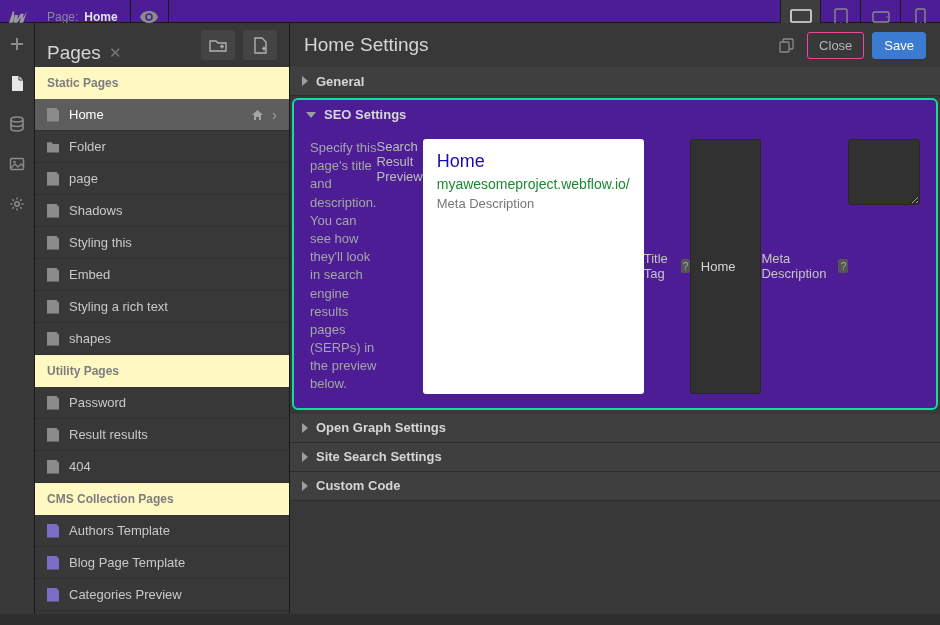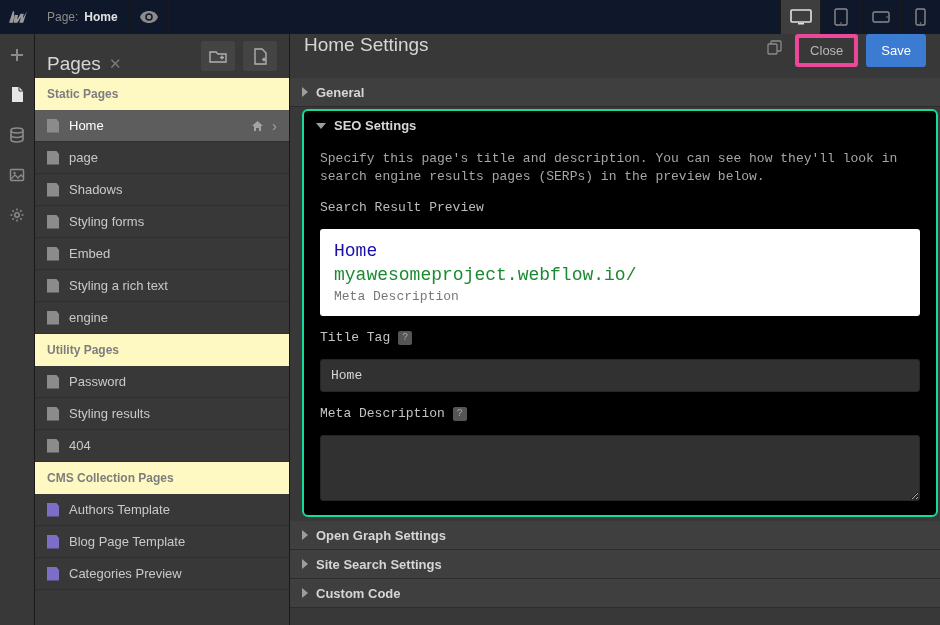--- a/index.html
+++ b/index.html
@@ -1,19 +1,19 @@
 <!DOCTYPE html>
 <html><head>
 <meta charset="utf-8">
 <style>
 * { margin: 0; padding: 0; box-sizing: border-box; }
 body { font-family: Arial, Helvetica, sans-serif; background: #2e2e2e; color: #d6d6d6; font-size: 13px; width: 940px; height: 625px; overflow: hidden; }
 
 
-.topbar { display: flex; align-items: center; height: 34px; background: #0f172a; border-bottom: 1px solid #191919; }
+.topbar { display: flex; align-items: flex-start; height: 23px; background: #4c1d95; border-bottom: 1px solid #191919; }
 .topbar .logo { width: 35px; height: 34px; display: flex; align-items: center; justify-content: center; color: #9a9a9a; }
 .topbar .page-info { height: 34px; display: flex; align-items: center; padding: 0 12px; border-right: 1px solid #191919; gap: 6px; font-size: 12px; color: #8b8b8b; }
 .topbar .page-info .bold { color: #e1e1e1; font-weight: bold; }
 .topbar .eye-cell { width: 38px; height: 34px; display: flex; align-items: center; justify-content: center; border-right: 1px solid #191919; color: #8b8b8b; }
 .topbar .spacer { flex: 1; }
 .topbar .device { width: 40px; height: 34px; display: flex; align-items: center; justify-content: center; color: #8b8b8b; border-left: 1px solid #191919; }
 .topbar .device.active { background: #3e3e3e; color: #e1e1e1; }
 
 
 .layout { display: flex; height: calc(100% - 34px); }
@@ -33,39 +33,39 @@
 .page-item .pic { width: 12px; height: 14px; flex-shrink: 0; }
 .page-item .pic-doc { background: #8b8b8b; clip-path: polygon(0 0, 75% 0, 100% 25%, 100% 100%, 0 100%); }
 .page-item .pic-folder { background: #8b8b8b; clip-path: polygon(0 15%, 40% 15%, 50% 30%, 100% 30%, 100% 100%, 0 100%); height: 12px; }
 .page-item .pic-purple { background: #7c6ec7; clip-path: polygon(0 0, 75% 0, 100% 25%, 100% 100%, 0 100%); }
 .page-item.selected { background: #5d5d5d; color: #fff; }
 .page-item .trail { margin-left: auto; display: flex; gap: 8px; color: #a4a4a4; }
 .page-item .label { flex: 1; white-space: nowrap; overflow: hidden; text-overflow: ellipsis; }
 
 
 .settings { flex: 1; display: flex; flex-direction: column; background: #383838; overflow-y: auto; }
-.settings-head { display: flex; align-items: flex-start; height: 44px; padding: 0 14px; gap: 8px; }
+.settings-head { display: flex; align-items: center; height: 44px; padding: 0 14px; gap: 8px; }
 .settings-head .title { font-size: 19px; color: #d6d6d6; flex: 1; }
 .settings-head .ibtn { width: 26px; height: 26px; display: flex; align-items: center; justify-content: center; color: #8b8b8b; }
-.settings-head .txtbtn { padding: 5px 11px; border-radius: 3px; font-size: 13px; border: 4px solid #ec4899; color: #b7b7b7; cursor: pointer; }
+.settings-head .txtbtn { padding: 5px 11px; border-radius: 3px; font-size: 13px; border: 1px solid #ec4899; color: #b7b7b7; cursor: pointer; }
 .settings-head .txtbtn.save { background: #3b7bd1; border-color: #3b7bd1; color: #fff; }
 
 .collapsible { display: flex; align-items: center; height: 29px; padding: 0 12px; gap: 8px; color: #d6d6d6; background: #3f3f3f; border-bottom: 1px solid #2c2c2c; font-weight: bold; font-size: 13px; cursor: pointer; }
 .collapsible .tri { width: 0; height: 0; }
 .tri-right { border-top: 5px solid transparent; border-bottom: 5px solid transparent; border-left: 6px solid #9e9e9e; }
 .tri-down { border-left: 5px solid transparent; border-right: 5px solid transparent; border-top: 6px solid #9e9e9e; }
 
-.seo-box { border: 2px solid #15dc9a; border-radius: 6px; margin: 2px 2px 4px 12px; background: #000000; }
+.seo-box { border: 2px solid #15dc9a; border-radius: 6px; margin: 2px 2px 4px 2px; background: #4c1d95; }
 .seo-box .collapsible { border-bottom: none; background: transparent; }
-.seo-body { padding: 10px 16px 14px 16px; display: flex; flex-direction: column; gap: 14px; color: #bcbcbc; font-size: 13px; font-family: Liberation Mono, monospace; }
+.seo-body { padding: 10px 16px 14px 16px; display: flex; flex-direction: row; color: #bcbcbc; font-size: 13px; }
 .seo-body .desc { line-height: 1.4; color: #a6a6a6; }
 
 .preview { background: #fff; border-radius: 3px; padding: 12px 14px; color: #555; }
 .preview .ptitle { color: #1a0dab; font-size: 18px; margin-bottom: 4px; }
-.preview .purl { color: #1a8a2f; font-size: 18px; margin-bottom: 4px; }
+.preview .purl { color: #1a8a2f; font-size: 14px; margin-bottom: 4px; }
 .preview .pmeta { color: #777; font-size: 13px; }
 
 .field-label { display: flex; align-items: center; gap: 8px; font-size: 13px; color: #c4c4c4; }
 .field-label .q { width: 14px; height: 14px; border-radius: 2px; background: #555; color: #aaa; display: flex; align-items: center; justify-content: center; font-size: 10px; }
 .text-input { width: 100%; background: #313131; border: 1px solid #262626; border-radius: 3px; padding: 8px 10px; color: #d6d6d6; font-size: 13px; font-family: inherit; }
 textarea.text-input { height: 66px; resize: both; }
 
 svg { display: block; }
 </style>
 </head>
@@ -177,54 +177,58 @@
           <span class="trail">
             <span>
               <svg width="13" height="12" viewBox="0 0 13 12">
                 <path d="M6.5 1 L12 6 H10 V11 H8 V8 H5 V11 H3 V6 H1 Z" fill="currentColor"></path>
               </svg>
             </span>
             <span style="font-size:15px;line-height:12px;">›</span>
           </span>
         </div>
         <div class="page-item">
+          <div class="pic pic-folder"></div>
+          <span class="label">Folder</span>
+        </div>
+        <div class="page-item">
           <div class="pic pic-doc"></div>
           <span class="label">page</span>
         </div>
         <div class="page-item">
           <div class="pic pic-doc"></div>
           <span class="label">Shadows</span>
         </div>
         <div class="page-item">
           <div class="pic pic-doc"></div>
-          <span class="label">Styling forms</span>
+          <span class="label">Styling this</span>
         </div>
         <div class="page-item">
           <div class="pic pic-doc"></div>
           <span class="label">Embed</span>
         </div>
         <div class="page-item">
           <div class="pic pic-doc"></div>
           <span class="label">Styling a rich text</span>
         </div>
         <div class="page-item">
           <div class="pic pic-doc"></div>
-          <span class="label">engine</span>
+          <span class="label">shapes</span>
         </div>
       </div>
 
     <div class="group-header">Utility Pages</div>
     <div id="utility-list">
         <div class="page-item">
           <div class="pic pic-doc"></div>
           <span class="label">Password</span>
         </div>
         <div class="page-item">
           <div class="pic pic-doc"></div>
-          <span class="label">Styling results</span>
+          <span class="label">Result results</span>
         </div>
         <div class="page-item">
           <div class="pic pic-doc"></div>
           <span class="label">404</span>
         </div>
       </div>
 
     <div class="group-header">CMS Collection Pages</div>
     <div id="cms-list">
         <div class="page-item">

